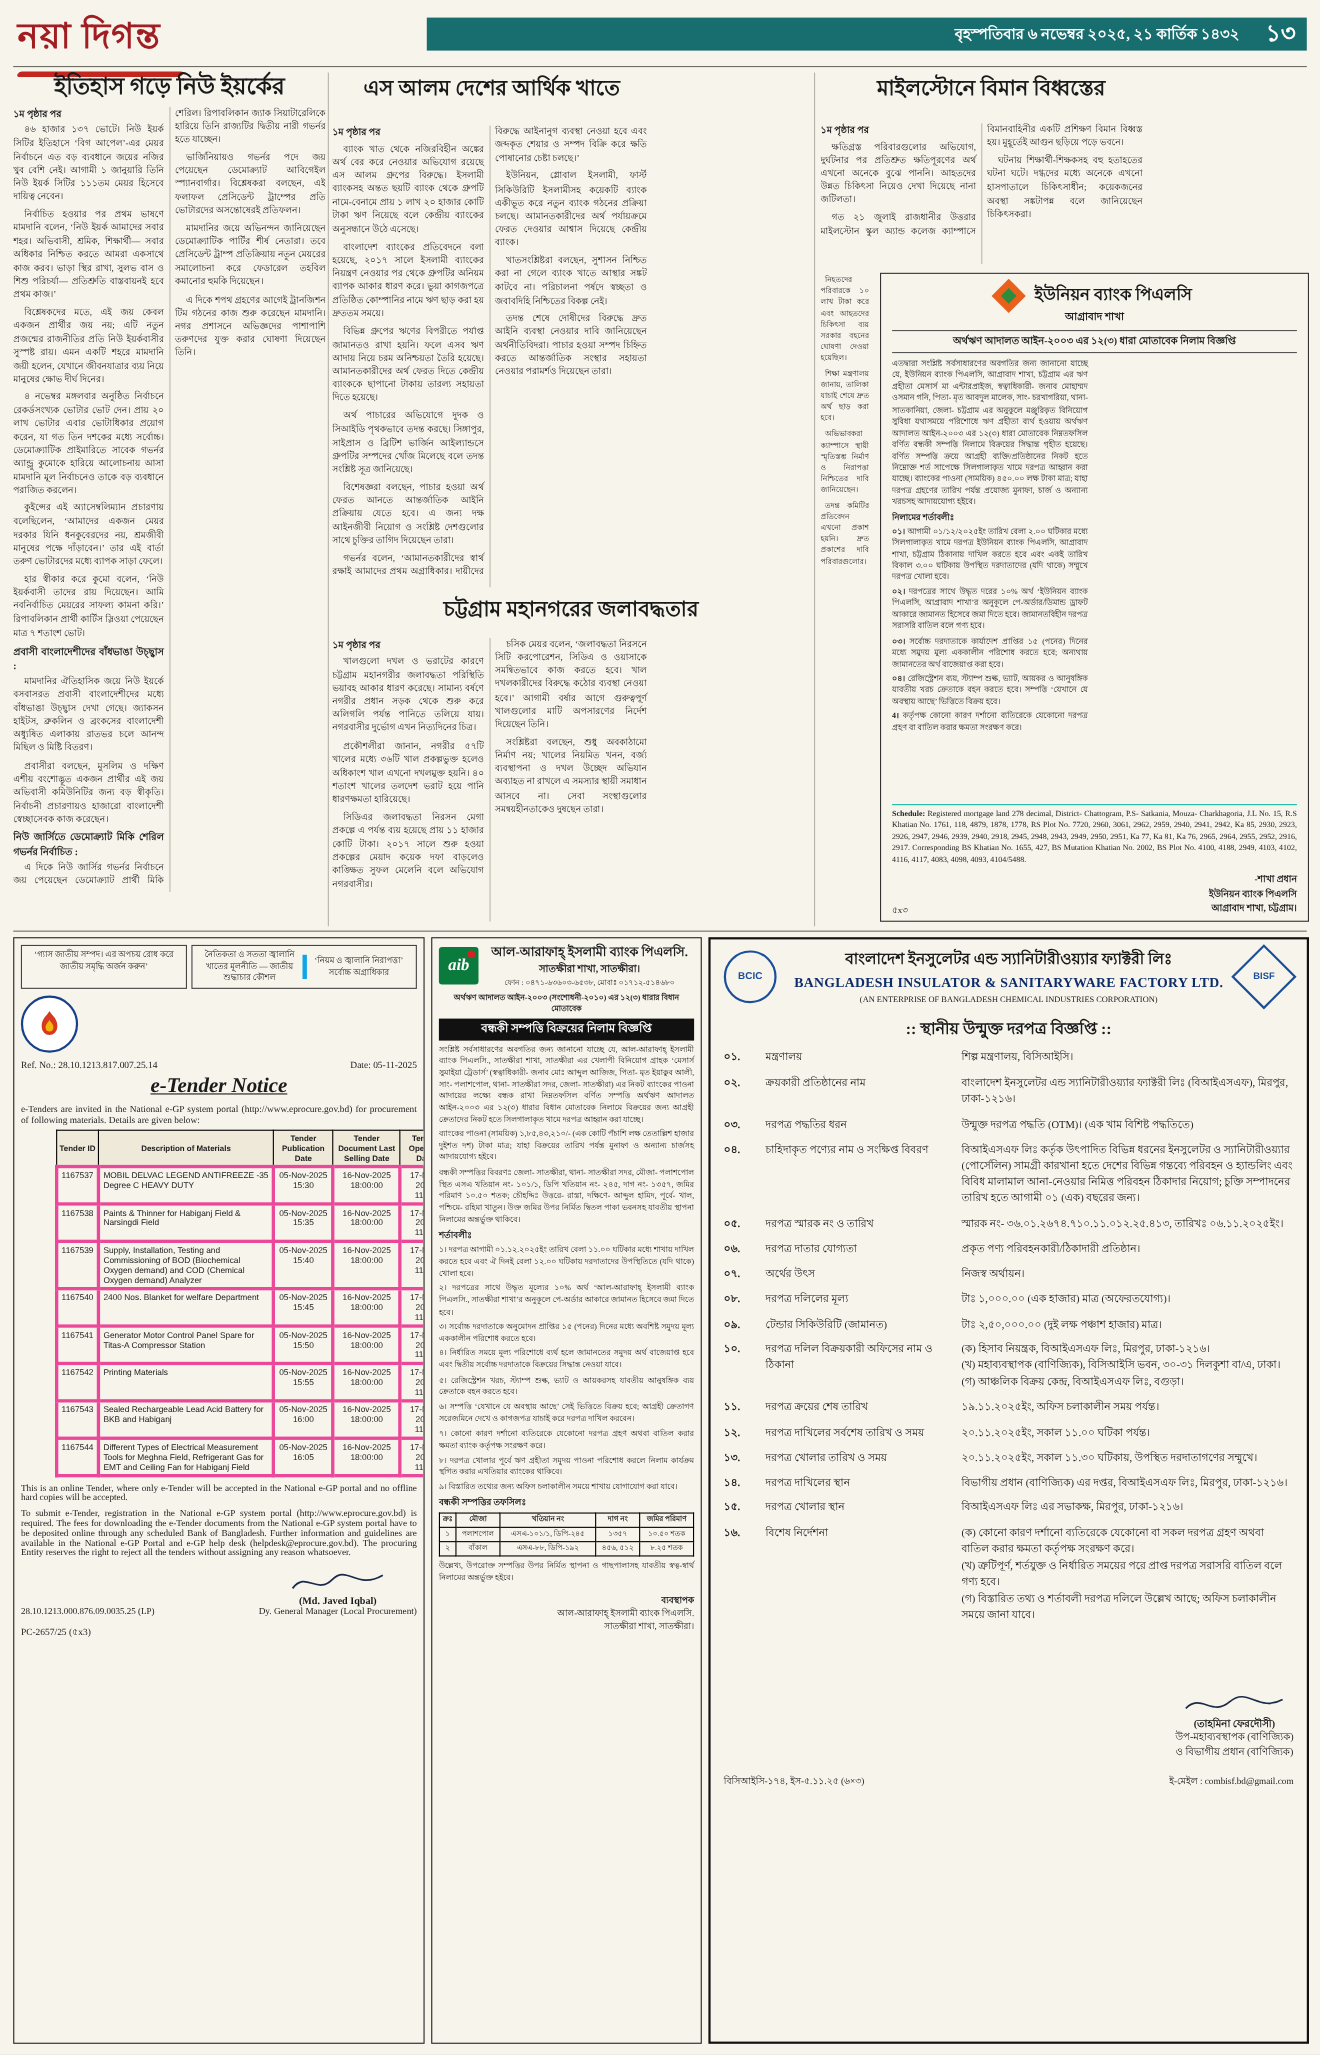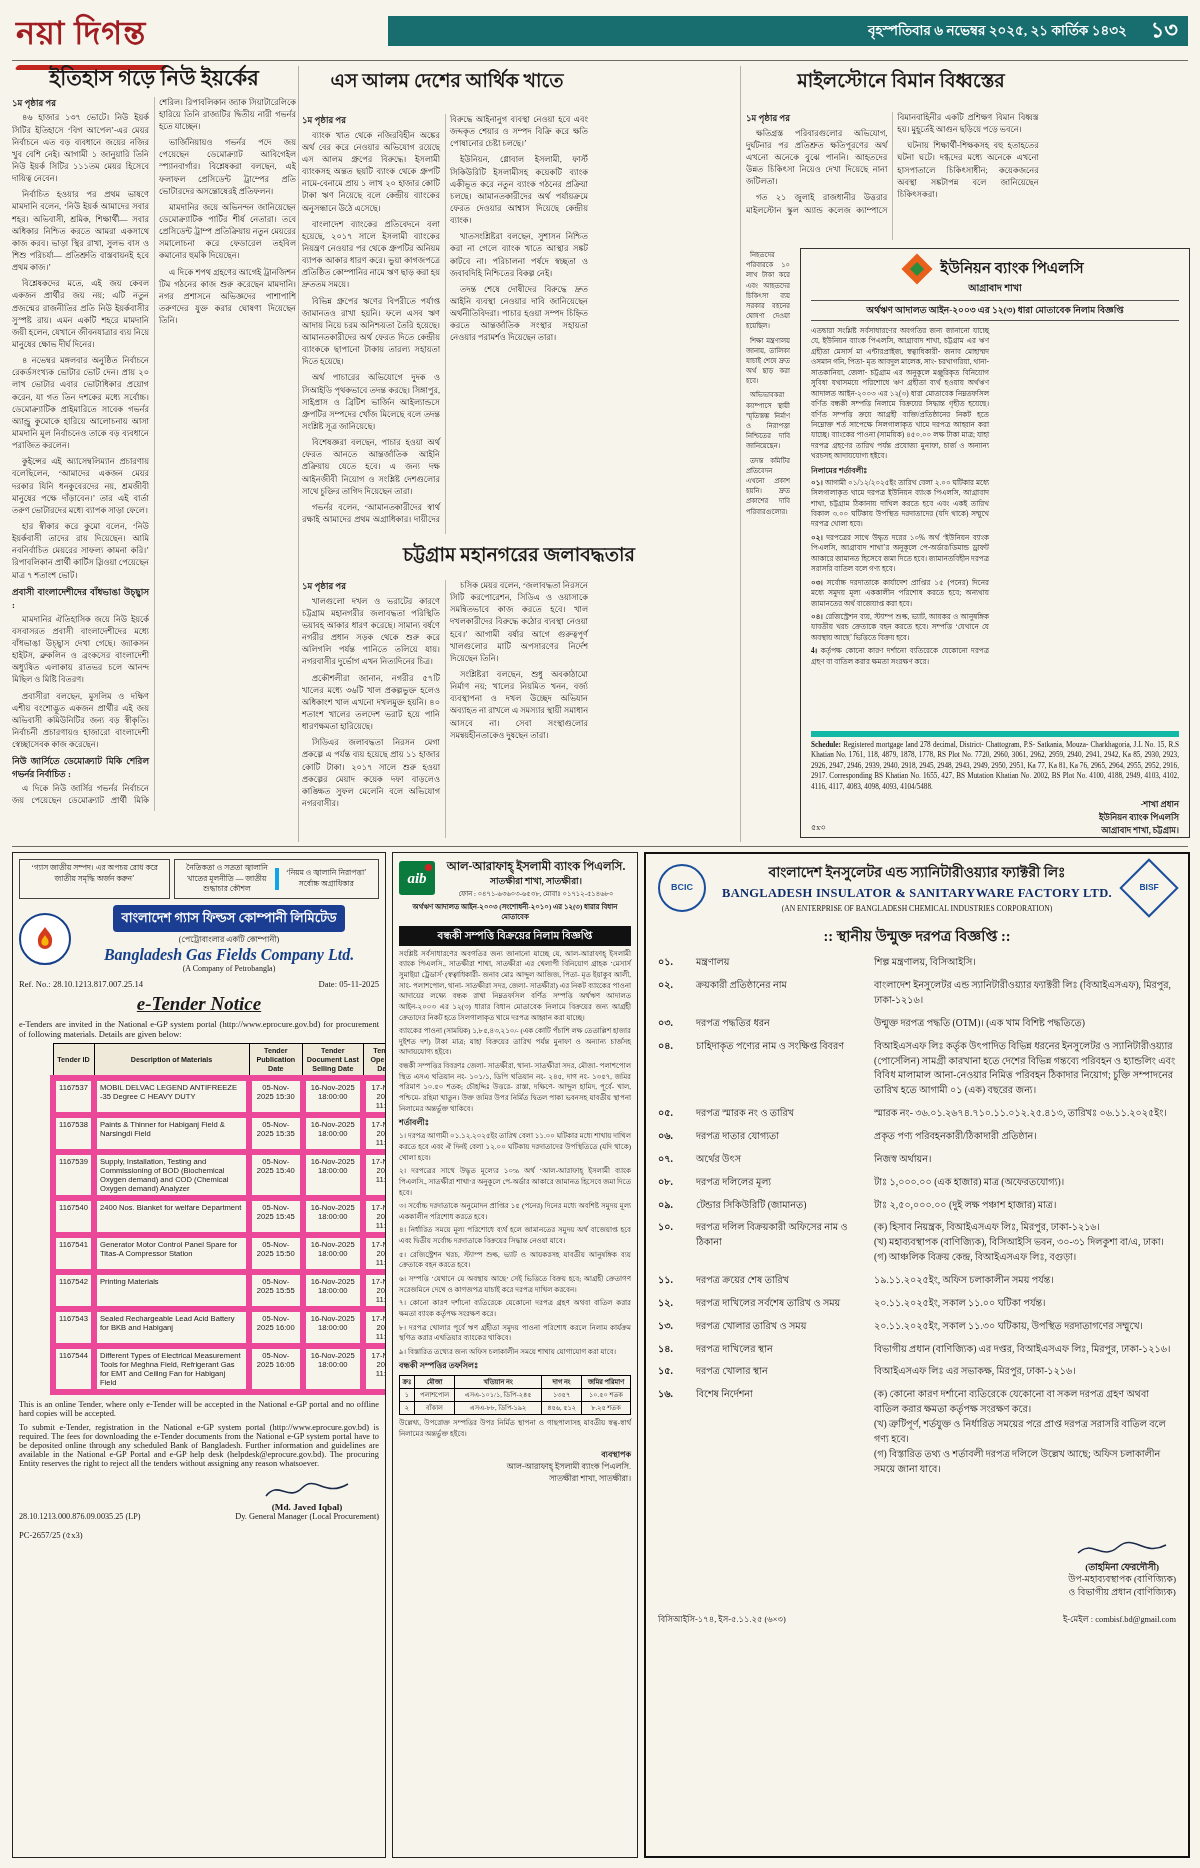--- a/index.html
+++ b/index.html
@@ -46,21 +46,21 @@
   .ulogo i{position:absolute;left:6px;top:6px;width:10px;height:10px;background:#2a8c3c;}
   .ubank{font-weight:bold;font-size:15px;display:inline-block;margin-left:8px;vertical-align:middle;}
   .ubranch{font-size:9.5px;font-weight:bold;}
   .ulaw{font-weight:bold;font-size:9px;text-align:center;border-top:1px solid #555;border-bottom:1px solid #555;
         padding:2px 0;margin:4px 0 5px;}
   #union-cols{column-count:2;column-gap:12px;column-rule:1px solid #bcb8ad;font-size:7.2px;line-height:1.45;
               text-align:justify;height:400px;column-fill:auto;overflow:hidden;}
   .uterm{margin:0 0 3px;}
   .uterm b{font-weight:bold;}
   .uth{font-weight:bold;font-size:7.6px;margin:3px 0 2px;}
-  #union-sched{font-size:7.2px;line-height:1.45;text-align:justify;margin-top:5px;border-top:6px solid #14b8a6;padding-top:3px;}
+  #union-sched{font-size:7.2px;line-height:1.45;text-align:justify;margin-top:5px;border-top:1px solid #14b8a6;padding-top:3px;}
   #union-sig{text-align:right;font-size:8.4px;font-weight:bold;margin-top:6px;line-height:1.5;}
   #union-size{position:absolute;left:10px;bottom:3px;font-size:8px;}
   
   #gasad{position:absolute;left:12px;top:852px;width:374px;height:1006px;border:1.5px solid #222;
          box-sizing:border-box;padding:6px;overflow:hidden;}
   .quotes{display:flex;gap:4px;}
   .qbox{border:1px solid #444;padding:3px 4px;font-size:7.6px;text-align:center;line-height:1.4;box-sizing:border-box;}
   .q1{width:42%;}
   .q2{flex:1;display:flex;align-items:center;}
   .q2 span{padding:0 4px;flex:1;}
@@ -71,21 +71,21 @@
   .gasnames{flex:1;text-align:center;}
   .bnbox{background:#1c3e92;color:#fff;font-weight:bold;font-size:13px;padding:3px 8px;border-radius:4px;display:inline-block;}
   .bnsub{font-size:8px;margin-top:1px;}
   .enname{font-style:italic;font-weight:bold;font-size:16px;color:#17408b;}
   .ensub{font-size:8px;}
   .refrow{display:flex;justify-content:space-between;font-size:8.6px;margin-top:6px;}
   .etitle{text-align:center;font-style:italic;font-weight:bold;font-size:19px;text-decoration:underline;margin:4px 0;}
   .eintro{font-size:8.5px;text-align:justify;margin:0;}
   table.tender{width:100%;border-collapse:collapse;margin-top:4px;font-family:"Liberation Sans","DejaVu Sans",sans-serif;margin-left:31px;}
   .tender th{font-size:7.2px;border:1px solid #000;padding:2px;background:#efe9da;}
-  .tender td{font-size:7.6px;border:6px solid #ec4899;padding:2px 3px;vertical-align:top;}
+  .tender td{font-size:7.6px;border:3px solid #ec4899;padding:2px 3px;vertical-align:top;}
   .tender td.c{text-align:center;}
   .enotes p{font-size:8.4px;text-align:justify;margin:5px 0 0;}
   .sigrow{display:flex;justify-content:space-between;align-items:flex-end;margin-top:10px;}
   .ref2{font-size:8.2px;}
   .sigblk{text-align:center;font-size:8.4px;}
   .signame{font-weight:bold;font-size:9.2px;}
   .pcline{font-size:8.6px;margin-top:8px;}
   
   #arafah{position:absolute;left:392px;top:852px;width:246px;height:1006px;border:1.5px solid #222;
           box-sizing:border-box;padding:5px 6px;font-size:7.1px;line-height:1.5;text-align:justify;overflow:hidden;}
@@ -260,26 +260,20 @@
         <span>‘নিয়ম ও জ্বালানি নিরাপত্তা’ সর্বোচ্চ অগ্রাধিকার</span>
       </div>
     </div>
     <div class="gashead">
       <div class="gaslogo">
         <svg width="30" height="30" viewBox="0 0 30 30">
           <path d="M15 3 C18 8, 23 11, 22 18 A7 7 0 0 1 8 18 C7 11, 12 8, 15 3 Z" fill="#d33a1e"></path>
           <path d="M15 11 C16.5 14, 19 15, 18.5 19 A3.6 3.6 0 0 1 11.5 19 C11 15, 13.5 14, 15 11 Z" fill="#f5b50a"></path>
         </svg>
       </div>
-      <div class="gasnames">
-        <div class="bnbox">বাংলাদেশ গ্যাস ফিল্ডস কোম্পানী লিমিটেড</div>
-        <div class="bnsub">(পেট্রোবাংলার একটি কোম্পানী)</div>
-        <div class="enname">Bangladesh Gas Fields Company Ltd.</div>
-        <div class="ensub">(A Company of Petrobangla)</div>
-      </div>
     </div>
     <div class="refrow">
       <span>Ref. No.: 28.10.1213.817.007.25.14</span>
       <span>Date: 05-11-2025</span>
     </div>
     <div class="etitle">e-Tender Notice</div>
     <p class="eintro">e-Tenders are invited in the National e-GP system portal (http://www.eprocure.gov.bd) for procurement of following materials. Details are given below:</p>
     <table class="tender">
       <thead>
         <tr>

